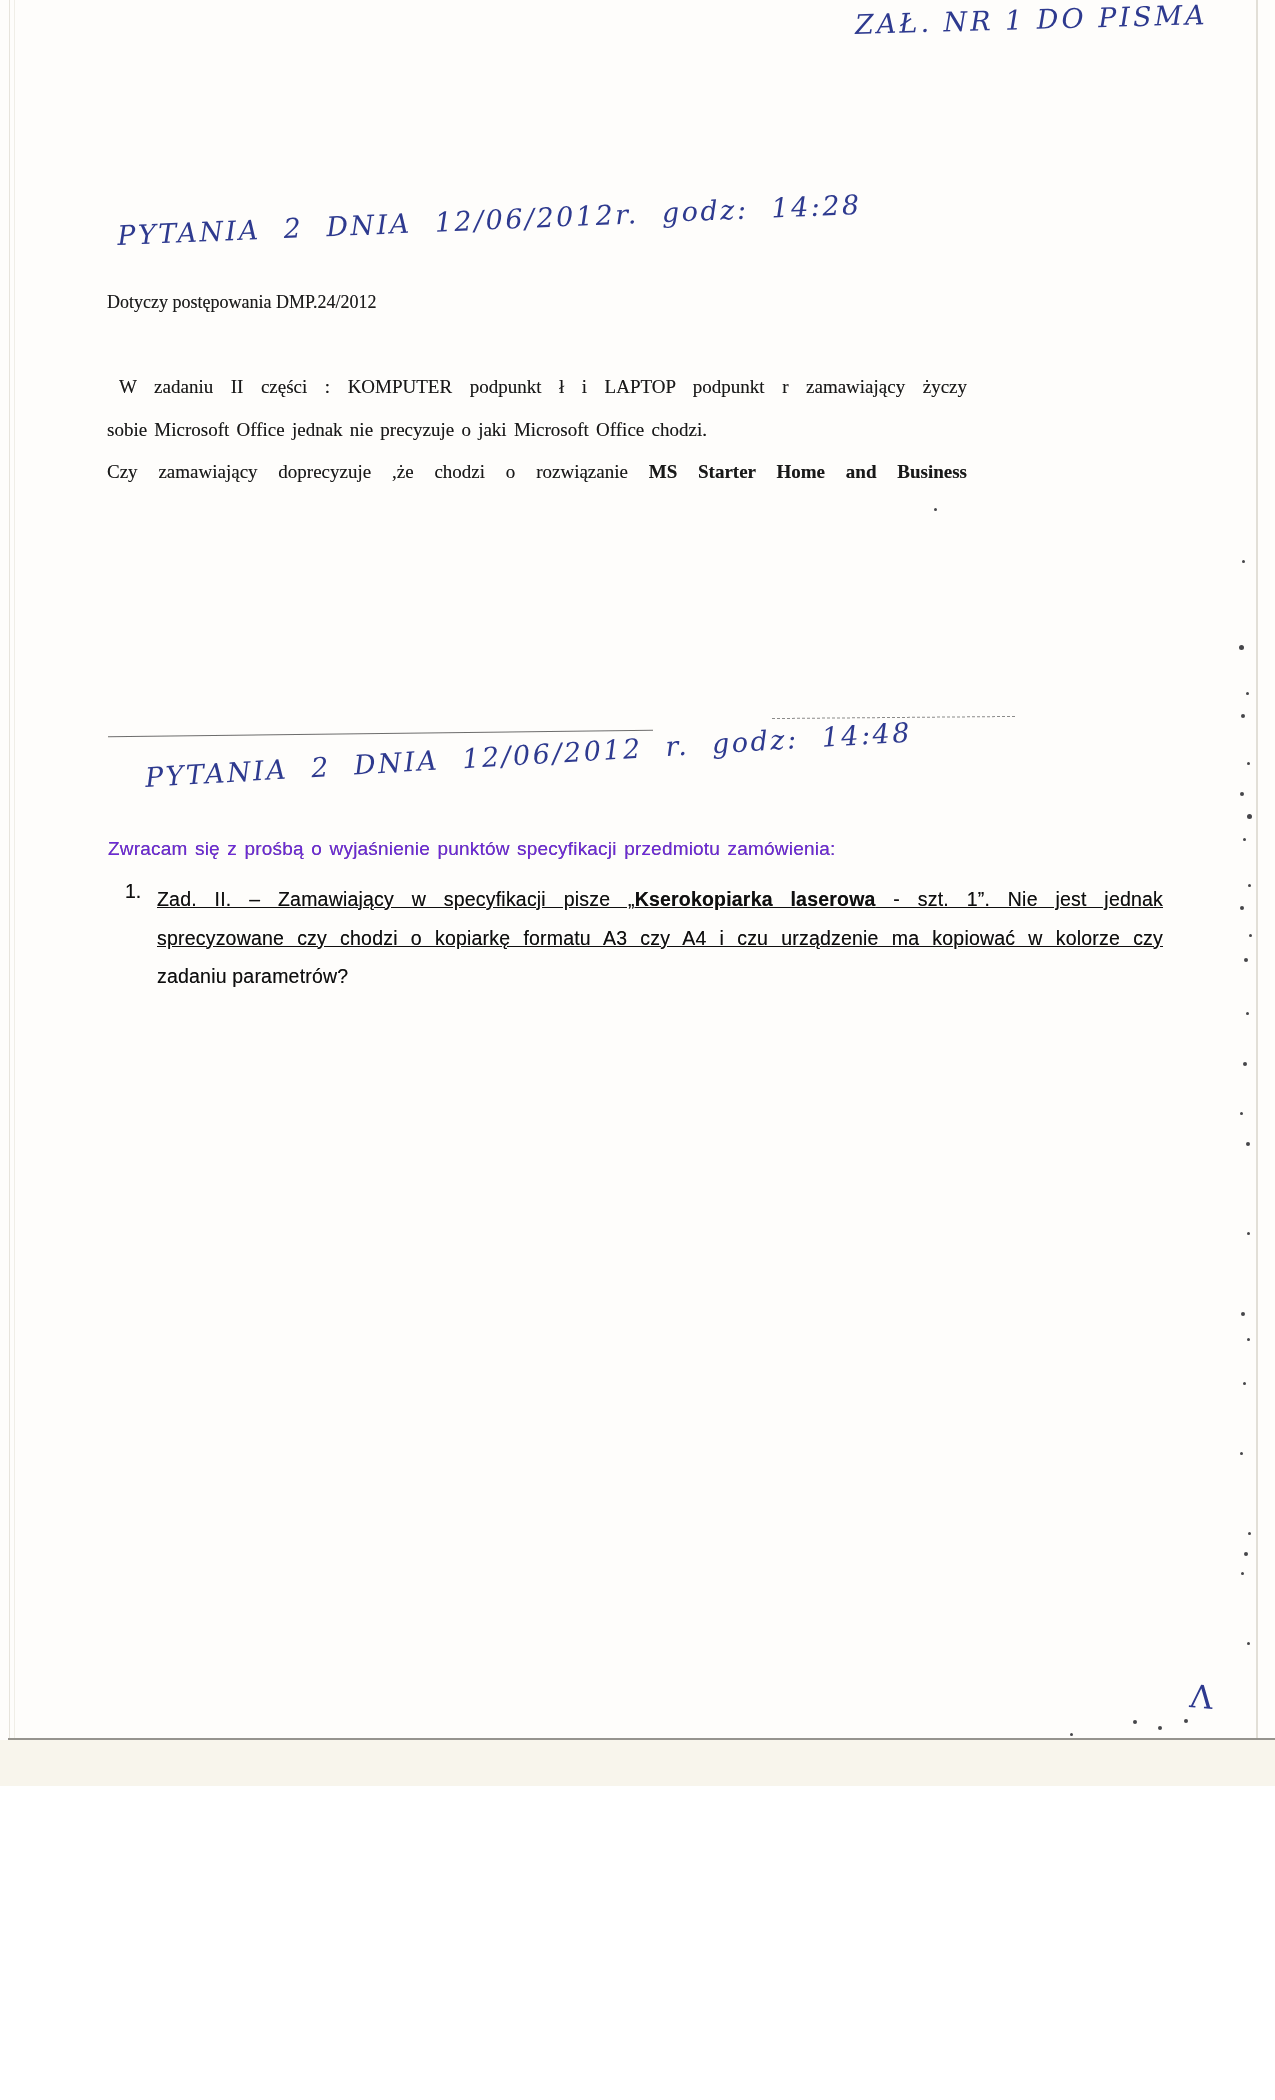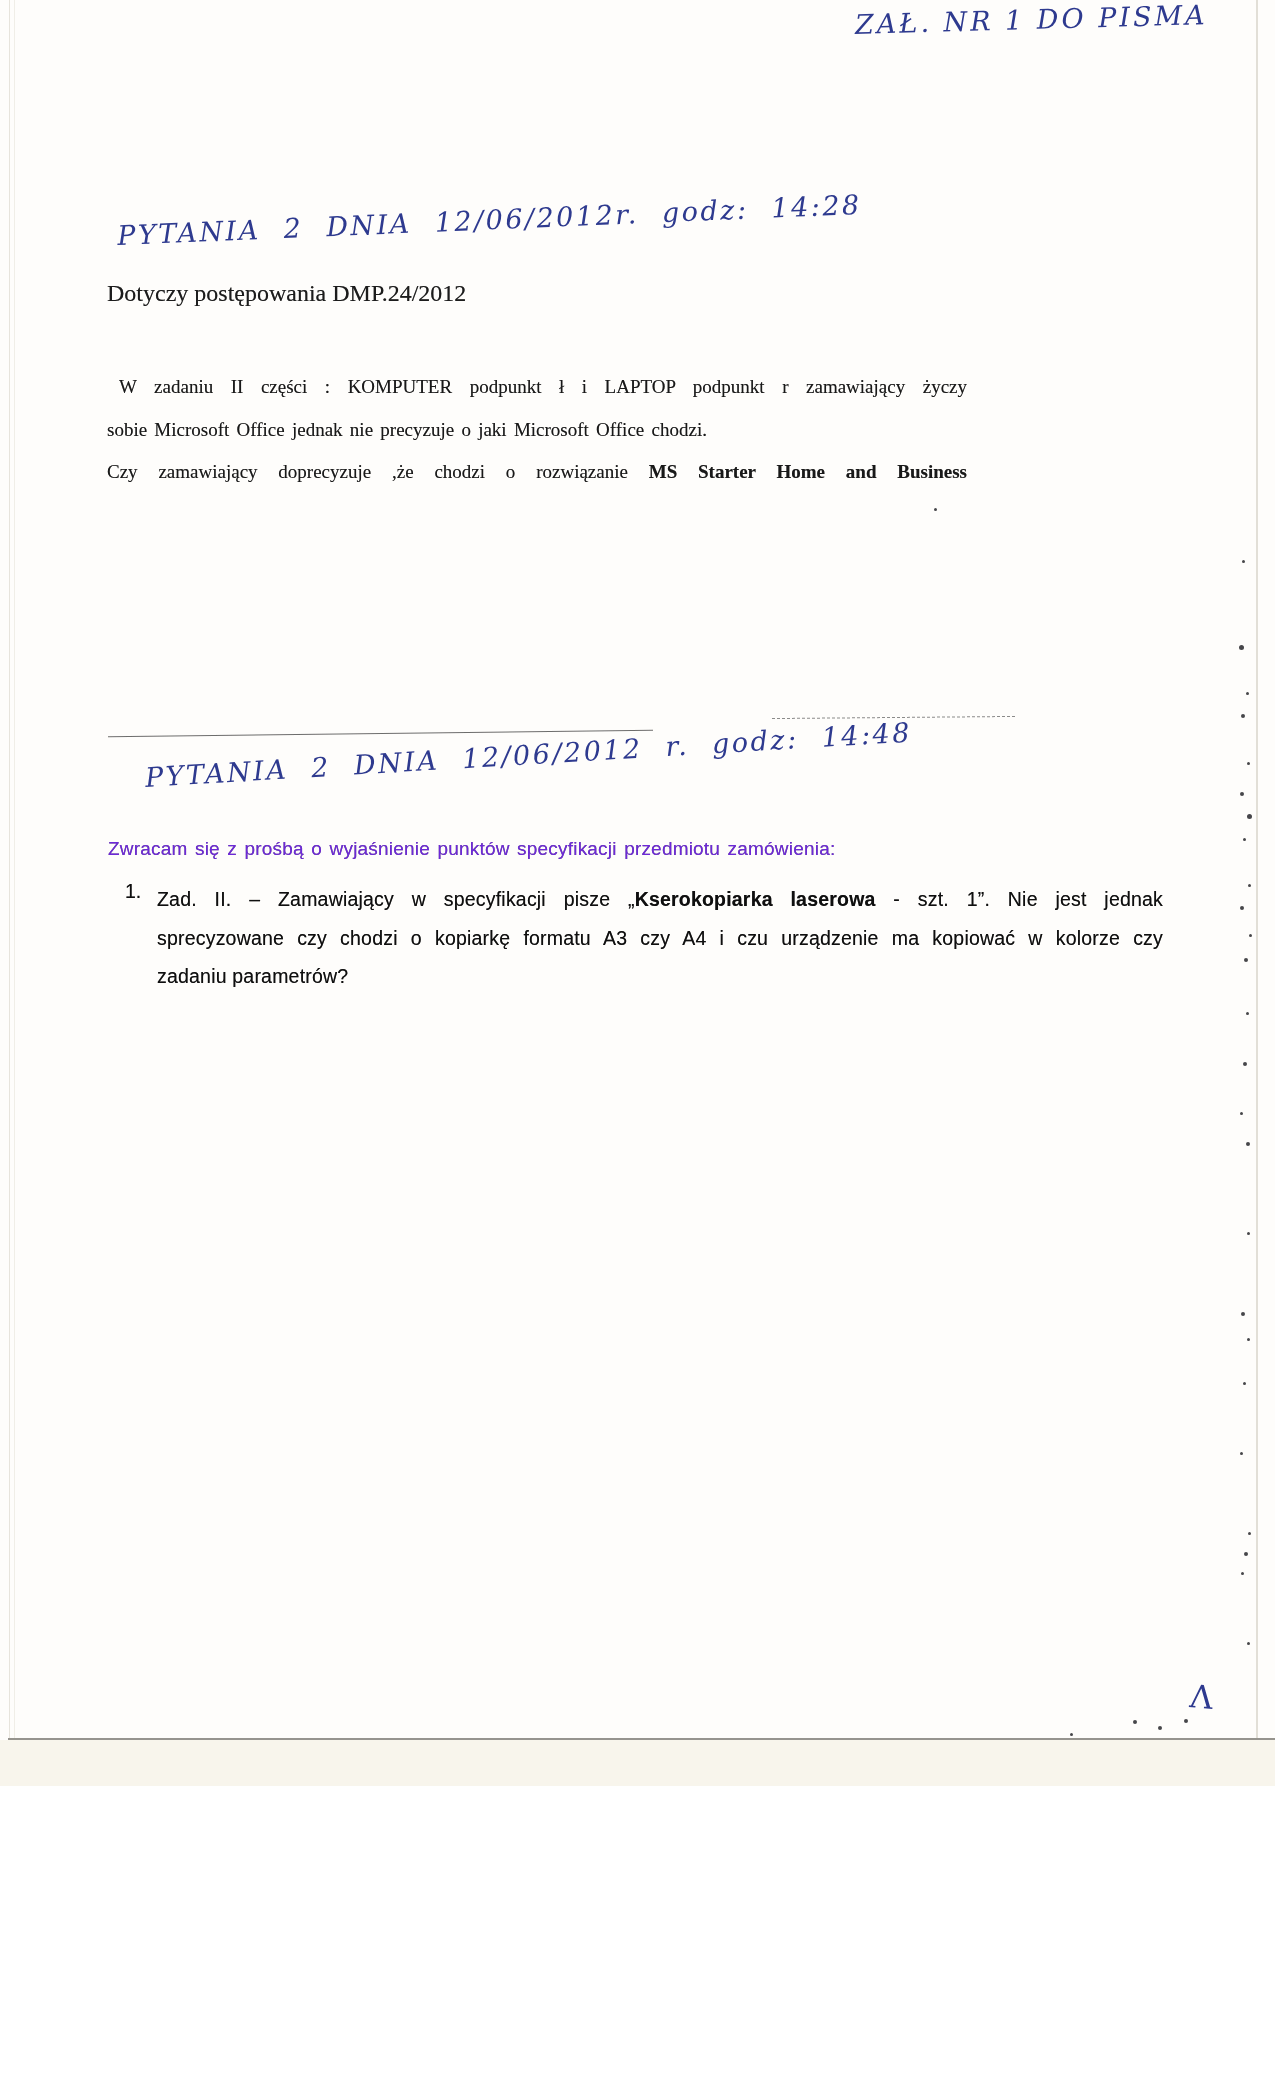--- a/index.html
+++ b/index.html
@@ -19,22 +19,22 @@
     position:absolute;
     font-family:"DejaVu Serif",serif;font-style:italic;font-weight:500;
     color:#2e3a8f;white-space:nowrap;
   }
   .corner-note{left:855px;top:4px;font-size:27px;letter-spacing:3px;transform:rotate(-1.6deg);}
   .ann1{left:118px;top:220px;font-size:27px;letter-spacing:2.5px;word-spacing:12px;transform:rotate(-2.4deg);transform-origin:left bottom;}
   .ann2{left:146px;top:762px;font-size:27px;letter-spacing:2.5px;word-spacing:12px;transform:rotate(-3.4deg);transform-origin:left bottom;}
   .page-mark{left:1190px;top:1678px;font-size:32px;font-style:normal;transform:rotate(5deg);}
 
   .subject{
-    position:absolute;left:107px;top:280px;
-    font-family:"Liberation Serif",serif;font-size:24px;color:#1c1c1c;
+    position:absolute;left:107px;top:292px;
+    font-family:"Liberation Serif",serif;font-size:18px;color:#1c1c1c;
     text-shadow:0 0 0.6px rgba(20,20,20,.5);
   }
 
   .block1{
     position:absolute;left:107px;top:366px;width:860px;
     font-family:"Liberation Serif",serif;font-size:19px;color:#191919;
     line-height:42.5px;word-spacing:2.5px;
     text-shadow:0 0 0.6px rgba(20,20,20,.45);
   }
   .block1 .jl{text-align:justify;text-align-last:justify;}
@@ -52,21 +52,21 @@
   }
   .item-num{
     position:absolute;left:125px;top:880px;font-size:19.5px;color:#0f0f0f;
     text-shadow:0 0 0.5px rgba(0,0,0,.55);
   }
   .block2{
     position:absolute;left:157px;top:880px;width:1006px;
     font-size:19.5px;color:#0f0f0f;line-height:38.6px;letter-spacing:.2px;
     text-shadow:0 0 0.5px rgba(0,0,0,.55);
   }
-  .block2 .jl{text-align:justify;text-align-last:justify;}
+  .block2 .jl{text-align:justify;text-align-last:justify;text-decoration:underline;}
 
   .speck{position:absolute;background:#26262a;border-radius:50%;opacity:.85;}
 </style>
 </head>
 <body>
 
 <div class="sheet">
 
   <div class="edge left1"></div>
   <div class="edge left2"></div>

